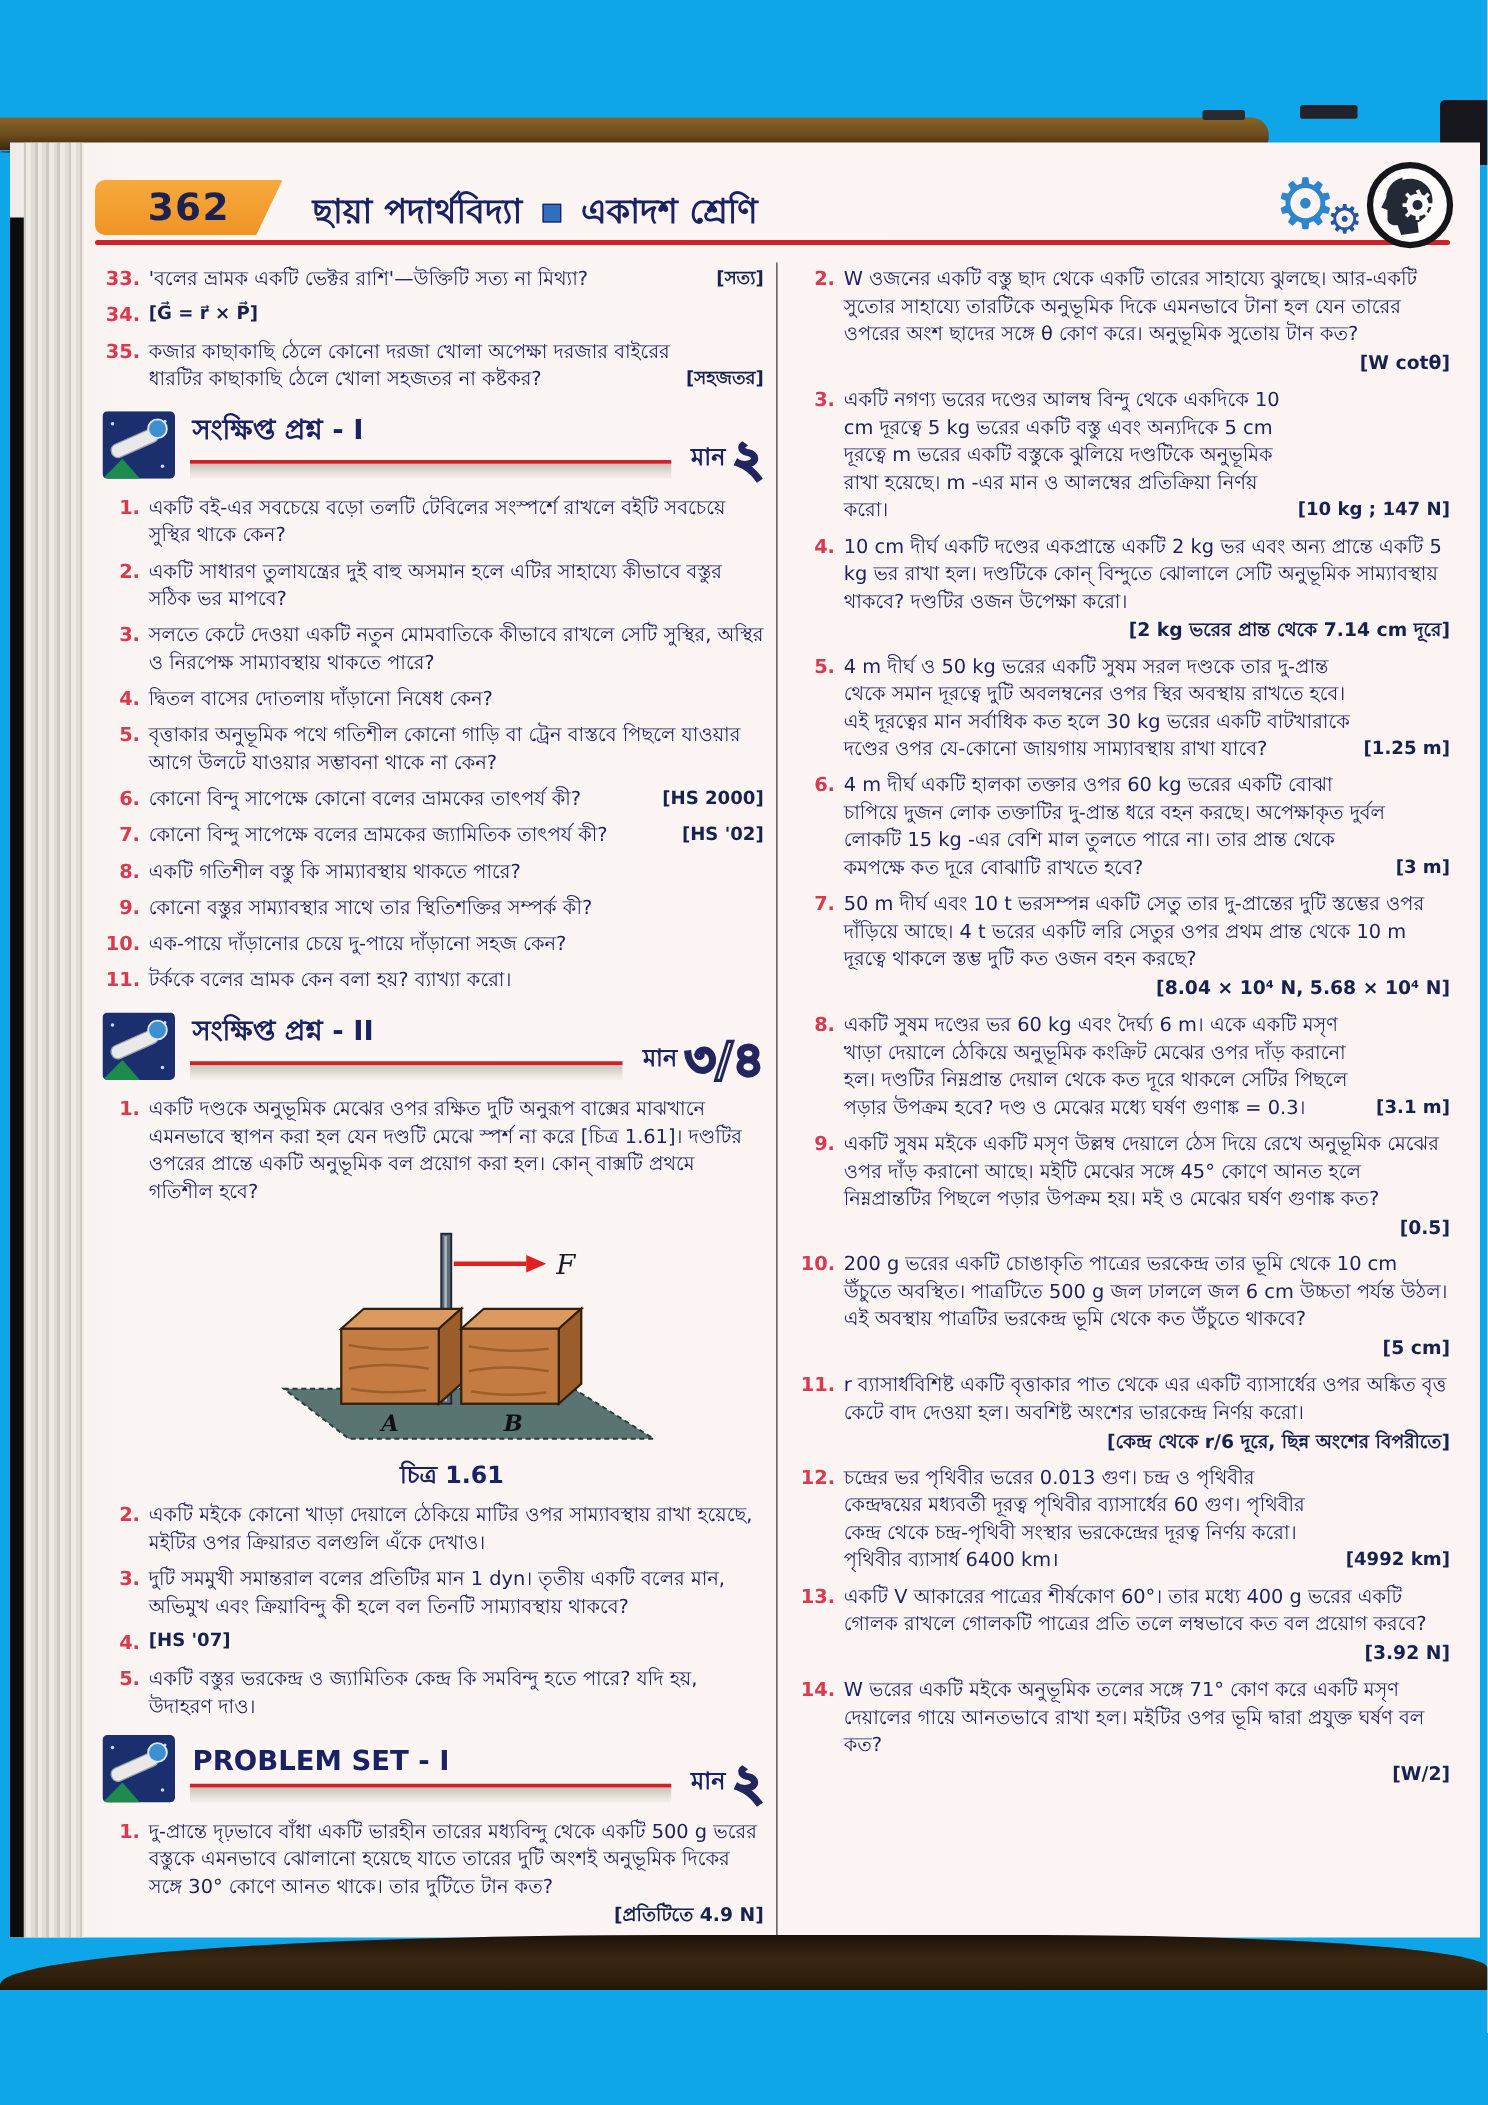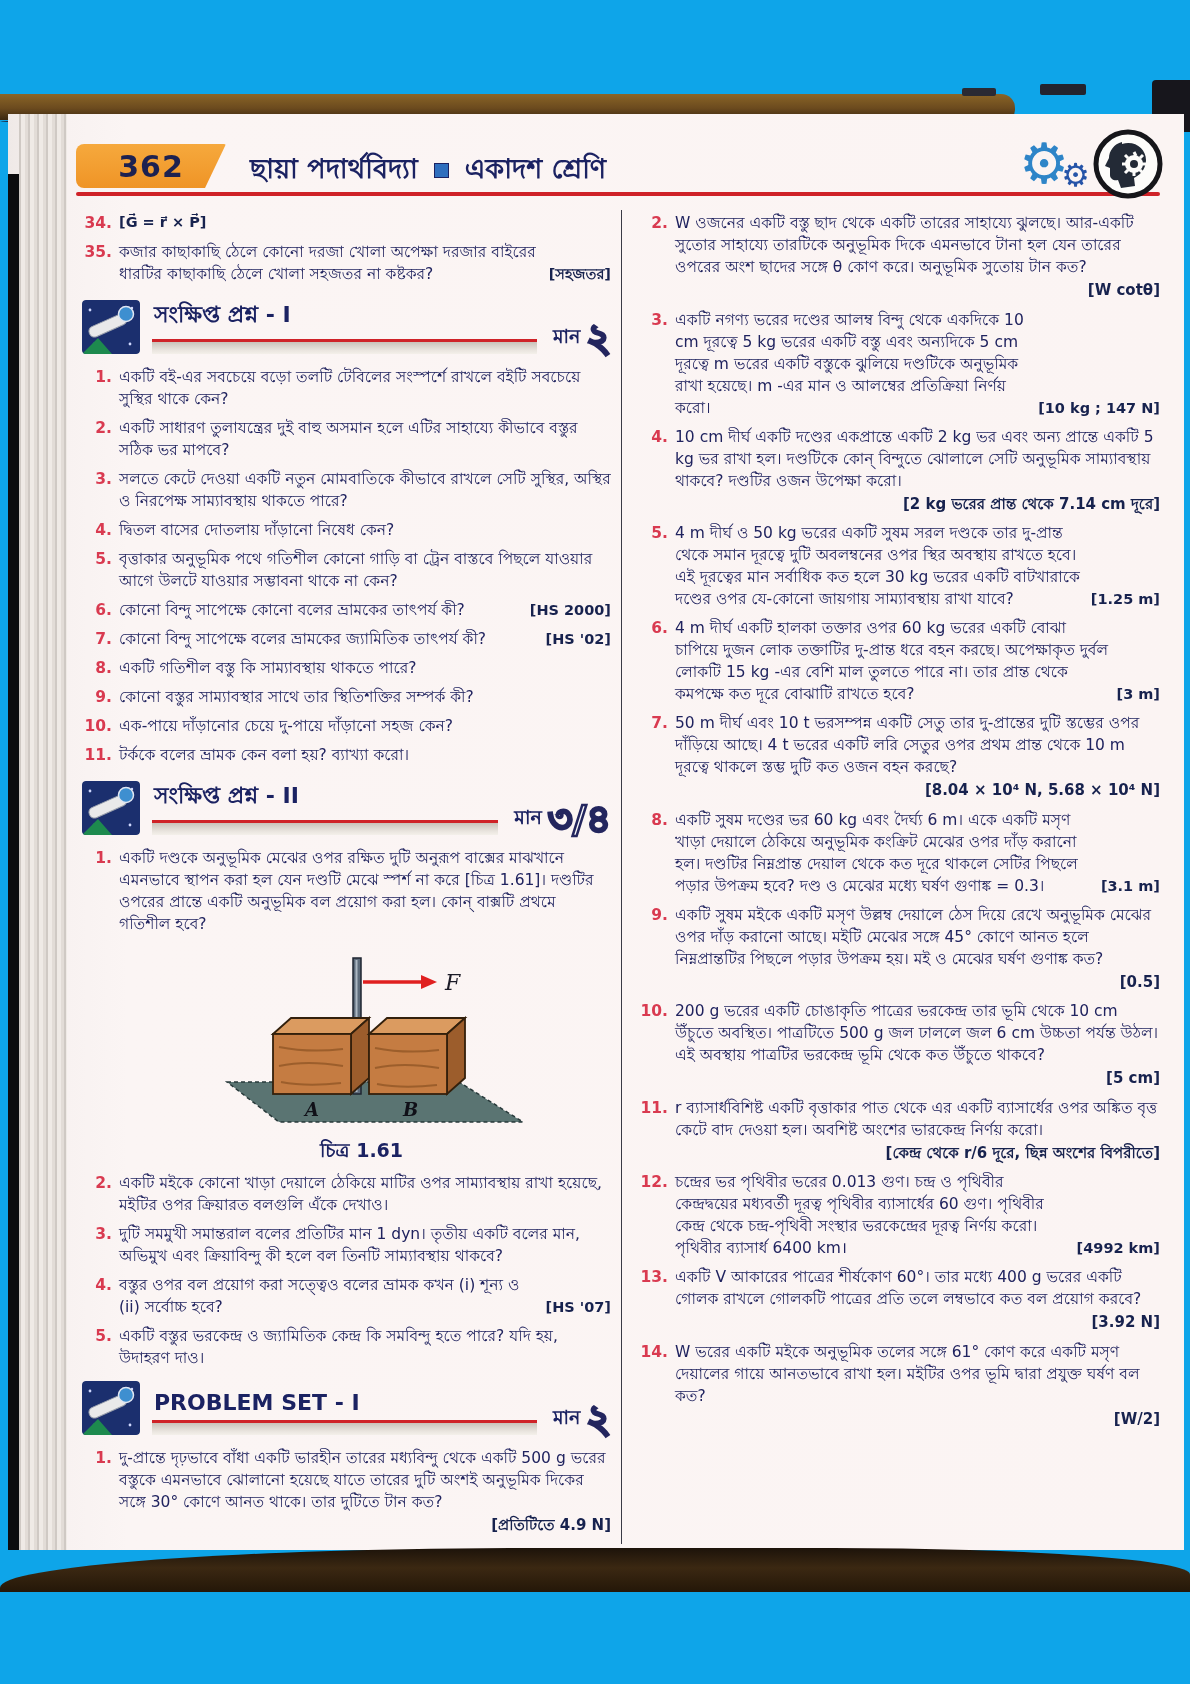--- a/index.html
+++ b/index.html
@@ -109,20 +109,30 @@
           </svg>
         </div>
       </div>
 
       <div class="cols">
 
         <div class="col left">
 
           <div>
 
+              <div class="q">
+                <span class="qno">33.</span>
+                <div class="qbody">
+                  <div class="qrow">
+                    <span class="qtext">'বলের ভ্রামক একটি ভেক্টর রাশি'—উক্তিটি সত্য না মিথ্যা?</span>
+                    <span class="qtag">[সত্য]</span>
+                  </div>
+
+                </div>
+              </div>
 
               <div class="q">
                 <span class="qno">34.</span>
                 <div class="qbody">
                   <div class="qrow">
                     <span class="qtag">[G⃗ = r⃗ × P⃗]</span>
                   </div>
 
                 </div>
               </div>
@@ -363,21 +373,20 @@
 
                   </div>
 
                 </div>
               </div>
 
               <div class="q">
                 <span class="qno">4.</span>
                 <div class="qbody">
                   <div class="qrow">
-                    <span class="qtext">বস্তুর ওপর বল প্রয়োগ করা সত্ত্বেও বলের ভ্রামক কখন (i) শূন্য ও (ii) সর্বোচ্চ হবে?</span>
                     <span class="qtag">[HS '07]</span>
                   </div>
 
                 </div>
               </div>
 
               <div class="q">
                 <span class="qno">5.</span>
                 <div class="qbody">
                   <div class="qrow">
@@ -557,21 +566,21 @@
 
                   </div>
                   <div class="qans">[3.92 N]</div>
                 </div>
               </div>
 
               <div class="q">
                 <span class="qno">14.</span>
                 <div class="qbody">
                   <div class="qrow">
-                    <span class="qtext">W ভরের একটি মইকে অনুভূমিক তলের সঙ্গে 61° কোণ করে একটি মসৃণ দেয়ালের গায়ে আনতভাবে রাখা হল। মইটির ওপর ভূমি দ্বারা প্রযুক্ত ঘর্ষণ বল কত?</span>
+                    <span class="qtext">W ভরের একটি মইকে অনুভূমিক তলের সঙ্গে 71° কোণ করে একটি মসৃণ দেয়ালের গায়ে আনতভাবে রাখা হল। মইটির ওপর ভূমি দ্বারা প্রযুক্ত ঘর্ষণ বল কত?</span>
 
                   </div>
                   <div class="qans">[W/2]</div>
                 </div>
               </div>
             </div>
         </div>
       </div>
     </div>
   </div>

